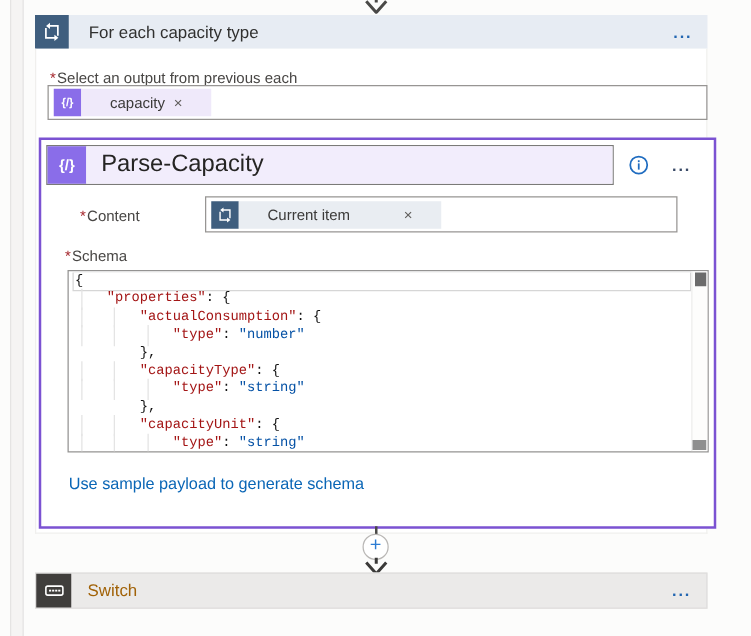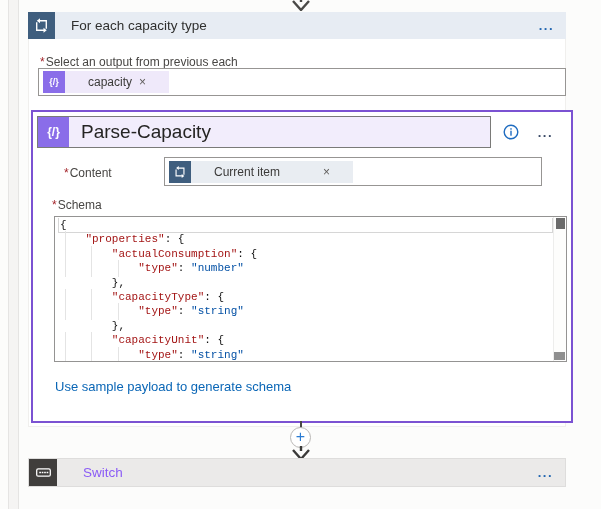--- a/index.html
+++ b/index.html
@@ -65,21 +65,21 @@
   .vthumb { position:absolute; top:1px; left:2px; width:9px; height:11px; background:#6b6b6b; }
   .hthumb { position:absolute; right:1px; bottom:1px; width:11px; height:8px; background:#8f8f8f; cursor:pointer; }
 
   .schema-link { position:absolute; left:22px; top:267px; font-size:13px; color:#0a66b6; cursor:pointer; }
 
   
   .switch-card { position:absolute; left:28px; top:458px; width:538px; height:29px;
     background:#ebeae9; border:1px solid #dedddc; display:flex; align-items:center; cursor:pointer; }
   .sw-icon { width:28px; height:27px; background:#403e3c; flex:0 0 28px;
     display:flex; align-items:center; justify-content:center; }
-  .sw-title { flex:1; padding-left:26px; font-size:13.5px; color:#8b5cf6; }
+  .sw-title { flex:1; padding-left:13px; font-size:13.5px; color:#a16207; }
 </style>
 </head>
 <body>
 
 <div class="canvas">
   <div class="left-rail"></div>
 
   <svg class="chevron" style="left:291px;top:-2px;" width="20" height="13" viewBox="0 0 20 13">
     <path d="M10 0 V4 M2 3 L10 12 L18 3" fill="none" stroke="#4a4947" stroke-width="2.4"></path>
   </svg>

